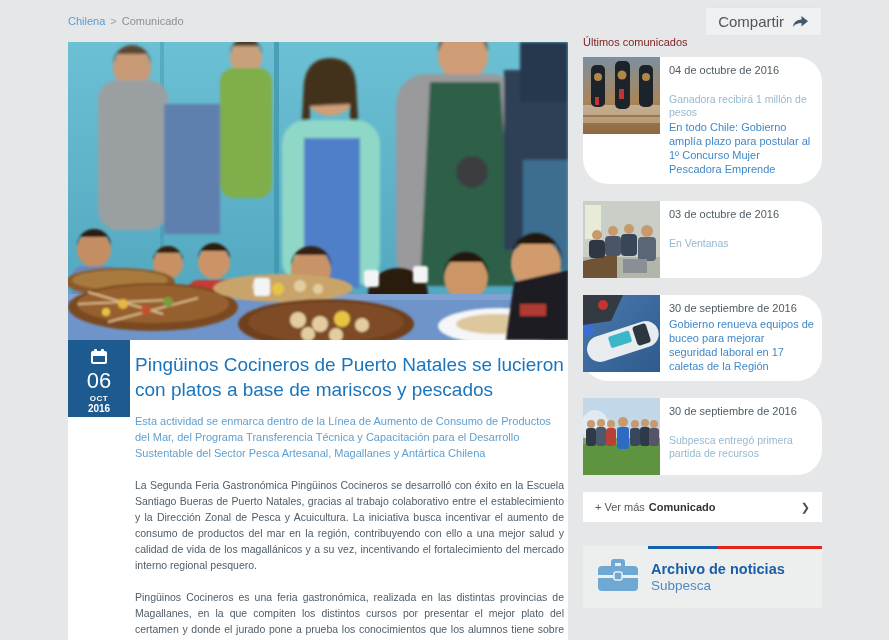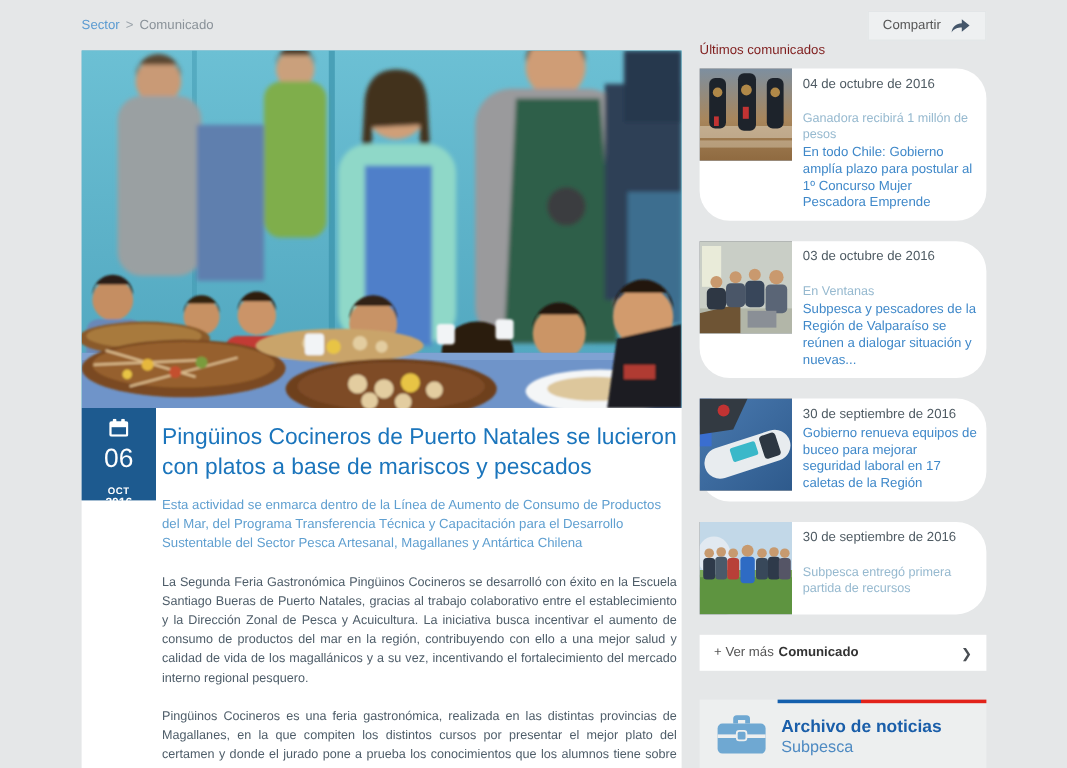--- a/index.html
+++ b/index.html
@@ -13,37 +13,37 @@
   }
   .page { position:absolute; inset:0; }
 
   
   .topbar { position:absolute; left:68px; right:67px; top:0; height:42px;
             display:flex; align-items:center; justify-content:space-between; }
   .breadcrumb { font-size:11px; color:#8a9299; display:flex; gap:5px; align-items:center; }
   .breadcrumb .home { color:#5b9bd1; cursor:pointer; }
   .breadcrumb .sep { color:#9aa3aa; }
   .share-btn { background:#eef0f1; border:1px solid #e2e5e7; padding:5px 12px;
-               display:flex; align-items:center; gap:8px; font-size:11px; color:#555;
+               display:flex; align-items:center; gap:8px; font-size:15px; color:#555;
                cursor:pointer; }
   .share-btn svg { display:block; }
 
   
   .main { position:absolute; left:68px; top:42px; width:500px; }
   .hero { width:500px; height:298px; overflow:hidden; background:#57b0c8; }
   .hero svg { display:block; }
 
   .article-body { position:relative; background:#ffffff; width:500px; min-height:300px;
                   padding:12px 4px 20px 67px; }
   .date-badge { position:absolute; left:0; top:0; width:62px; height:77px;
                 background:#1d5a8f; color:#fff; display:flex; flex-direction:column;
                 align-items:center; padding-top:9px; }
   .date-badge .cal { margin-bottom:1px; }
   .date-badge .day { font-size:22px; line-height:24px; font-weight:400; }
-  .date-badge .mon { font-size:8px; font-weight:bold; letter-spacing:.5px; line-height:9px; margin-top:11px;}
+  .date-badge .mon { font-size:8px; font-weight:bold; letter-spacing:.5px; line-height:9px; margin-top:1px;}
   .date-badge .yr  { font-size:10px; font-weight:bold; line-height:11px; }
 
   .article-title { color:#1b75bc; font-size:19px; line-height:25px; font-weight:400;
                    width:440px; }
   .article-lead  { color:#5f9fd0; font-size:11px; line-height:16px; margin-top:11px;
                    width:425px; }
   .article-text p { color:#4e5d69; font-size:10.5px; line-height:16px;
                     text-align:justify; margin-top:16px; width:429px; }
 
   
@@ -73,21 +73,21 @@
   .archive-title { font-size:14.5px; font-weight:bold; color:#1a5ea9; line-height:17px; }
   .archive-sub   { font-size:13.5px; color:#4e8ac2; line-height:16px; }
 </style>
 </head>
 <body>
 
 <div class="page">
 
   <div class="topbar">
     <div class="breadcrumb">
-      <span class="home">Sector</span>
+      <span class="home">Chilena</span>
       <span class="sep">&gt;</span>
       <span>Comunicado</span>
     </div>
     <div class="share-btn">
       <span>Compartir</span>
       <span>
         <svg width="17" height="13" viewBox="0 0 17 13">
             <path d="M1 12 C1.5 7 5 4.6 9.5 4.4 L9.5 1 L16 6.2 L9.5 11.4 L9.5 8 C6 8 3 9 1 12 Z" fill="#44566a"></path>
           </svg>
       </span>
@@ -276,21 +276,20 @@
             </g>
           <g>
               <circle cx="64" cy="30" r="6" fill="#c9996e"></circle>
               <rect x="55" y="36" width="18" height="24" rx="4" fill="#5a6576"></rect>
             </g>
           <rect x="40" y="58" width="24" height="14" fill="#8a8f96"></rect>
         </svg>
       </div>
       <div class="news-date">03 de octubre de 2016</div>
       <div class="news-kicker">En Ventanas</div>
-      <div class="news-title">Subpesca y pescadores de la Región de Valparaíso se reúnen a dialogar situación y nuevas...</div>
     </div>
 
     <div class="news-card">
       <div class="thumb">
         <svg width="77" height="77" viewBox="0 0 77 77">
           <defs>
               <linearGradient id="t3" x1="0" y1="0" x2="1" y2="1">
                 <stop offset="0" stop-color="#4a7ab0"></stop>
                 <stop offset="1" stop-color="#2e5a8c"></stop>
               </linearGradient>

